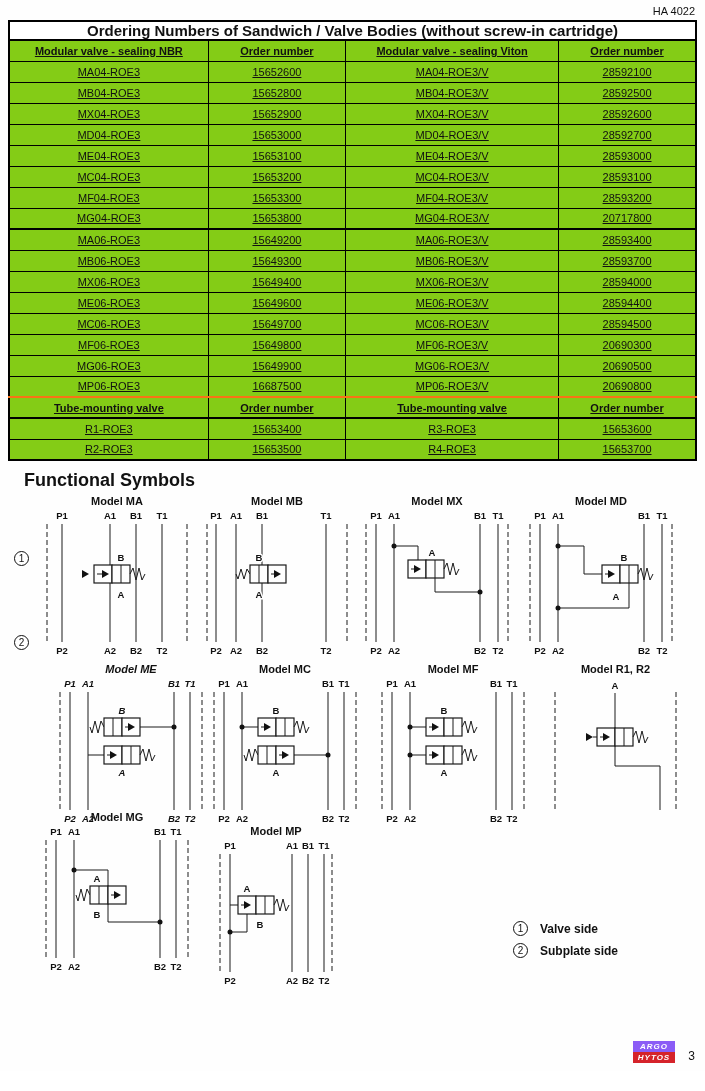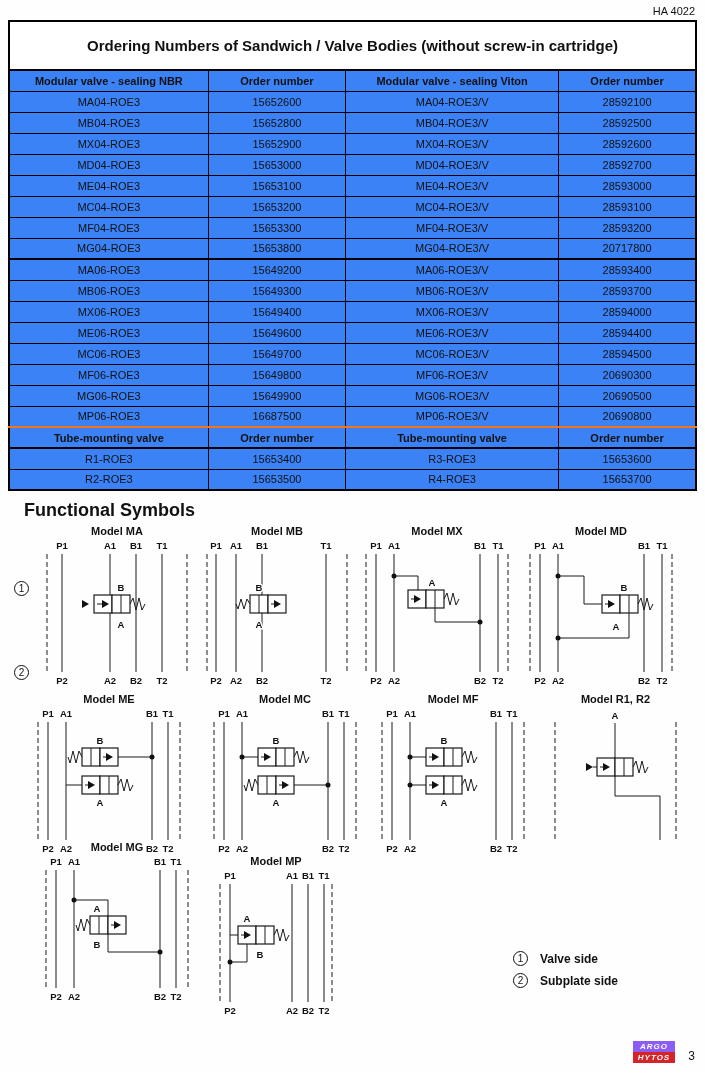--- a/index.html
+++ b/index.html
@@ -2,23 +2,23 @@
 <html><head>
 <meta charset="utf-8">
 <style>
   * { margin:0; padding:0; box-sizing:border-box; }
   html,body { background:#ffffff; }
   body { font-family:"Liberation Sans", sans-serif; color:#111; }
   .page { position:relative; width:705px; height:1071px; background:#fefefe; margin:0 auto; padding:5px 8px; overflow:hidden; }
 
   .doc-ref { text-align:right; font-size:11px; height:15px; padding-right:2px; }
 
-  .title-bar { border:2px solid #000; text-align:center; font-weight:bold; font-size:15px; padding:15px 0; background:#fff; }
-
-  table.order-table { width:100%; border-collapse:collapse; border:2px solid #000; margin-top:-2px; table-layout:fixed; background:#3b82f6; }
+  .title-bar { border:2px solid #000; text-align:center; font-weight:bold; font-size:15px; padding:0 0; background:#fff; }
+
+  table.order-table { width:100%; border-collapse:collapse; border:2px solid #000; margin-top:-2px; table-layout:fixed; background:#84cc16;text-decoration:underline; }
   .order-table col.c1 { width:29%; } .order-table col.c2 { width:20%; }
   .order-table col.c3 { width:31%; } .order-table col.c4 { width:20%; }
   .order-table th, .order-table td { border:1px solid #000; font-size:11px; text-align:center; height:21px; padding:1px 2px; }
   .order-table th { font-weight:bold; }
   tbody.thick-top tr:first-child td { border-top:2px solid #000; }
   tr.hdr2 th { border-top:2px solid #f97316; border-bottom:2px solid #000; }
 
   .fs-title { font-weight:bold; font-size:18px; margin:9px 0 4px 16px; }
 
   .symbols { position:relative; height:516px; }
@@ -321,21 +321,21 @@
         <text class="pt" x="32" y="11">A1</text>
         <text class="pt" x="118" y="11">B1</text>
         <text class="pt" x="136" y="11">T1</text>
         <text class="pt" x="14" y="146">P2</text>
         <text class="pt" x="32" y="146">A2</text>
         <text class="pt" x="118" y="146">B2</text>
         <text class="pt" x="136" y="146">T2</text>
       </svg>
     </div>
 
-    <div class="diagram" style="left:26px;top:168px;">
+    <div class="diagram" style="left:48px;top:168px;font-style:italic;">
       <div class="dtitle" style="width:150px">Model ME</div>
       <svg width="150" height="150" viewBox="0 0 150 150">
         <line class="dash" x1="4" y1="16" x2="4" y2="134"></line>
           <line class="dash" x1="146" y1="16" x2="146" y2="134"></line>
         <line class="ln" x1="14" y1="16" x2="14" y2="134"></line>
           <line class="ln" x1="32" y1="16" x2="32" y2="134"></line>
         <line class="ln" x1="118" y1="16" x2="118" y2="134"></line>
           <line class="ln" x1="134" y1="16" x2="134" y2="134"></line>
         <polyline class="ln" points="48,51 45,45 42,57 39,45 36,57 34,51"></polyline>
         <rect class="box" x="48" y="42" width="18" height="18"></rect>

